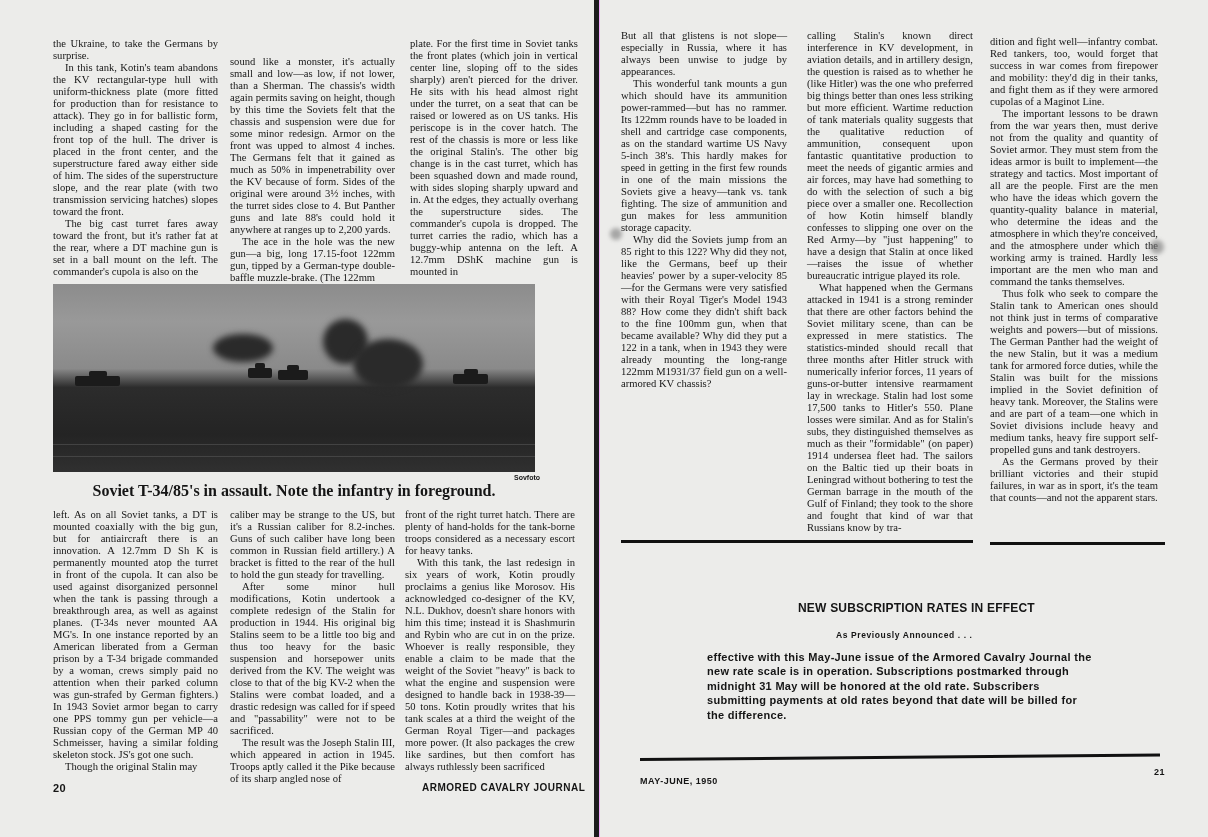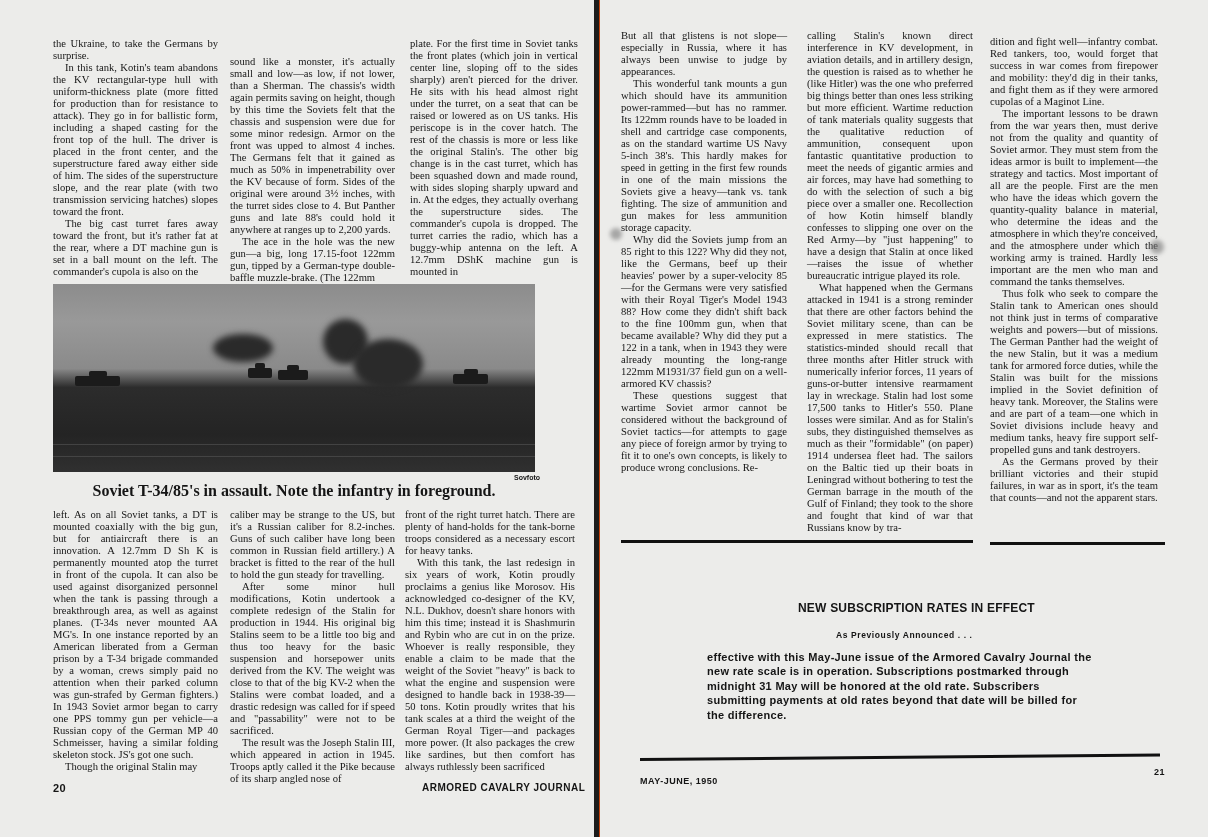--- a/index.html
+++ b/index.html
@@ -3,21 +3,21 @@
 <meta charset="utf-8">
 <style>
   html, body { margin: 0; padding: 0; }
   body {
     width: 1208px; height: 837px; overflow: hidden;
     background: #dcdcdc;
     font-family: "Liberation Serif", "DejaVu Serif", serif;
     color: #151515;
     position: relative;
   }
-  .spread { position: absolute; left: 0; top: 0; width: 1208px; height: 837px; background: #c2410c; }
+  .spread { position: absolute; left: 0; top: 0; width: 1208px; height: 837px; background: #f0abfc; }
   .page { position: absolute; top: 0; height: 837px; background: #ececea; }
   .page.left { left: 0; width: 596px; }
   .page.right { left: 600px; width: 608px; }
   .gutter { position: absolute; left: 594px; top: 0; width: 5px; height: 837px; background: #1c1c1c; }
   .col {
     position: absolute; font-size: 10.6px; line-height: 12.0px;
     text-align: justify; hyphens: auto;
   }
   .col p { margin: 0; text-indent: 0; }
   .col p + p { text-indent: 12px; }
@@ -91,21 +91,20 @@
     <div class="folio" style="left:422px; top:782px; font-size:10px;">ARMORED CAVALRY JOURNAL</div>
   </div>
 
   <div class="gutter"></div>
 
   <div class="page right">
     <div class="col" style="left:21px; top:30px; width:166px;">
       <p>But all that glistens is not slope—especially in Russia, where it has always been unwise to judge by appearances.</p>
       <p>This wonderful tank mounts a gun which should have its ammunition power-rammed—but has no rammer. Its 122mm rounds have to be loaded in shell and cartridge case components, as on the standard wartime US Navy 5-inch 38's. This hardly makes for speed in getting in the first few rounds in one of the main missions the Soviets give a heavy—tank vs. tank fighting. The size of ammunition and gun makes for less ammunition storage capacity.</p>
       <p>Why did the Soviets jump from an 85 right to this 122? Why did they not, like the Germans, beef up their heavies' power by a super-velocity 85—for the Germans were very satisfied with their Royal Tiger's Model 1943 88? How come they didn't shift back to the fine 100mm gun, when that became available? Why did they put a 122 in a tank, when in 1943 they were already mounting the long-range 122mm M1931/37 field gun on a well-armored KV chassis?</p>
-      <p>These questions suggest that wartime Soviet armor cannot be considered without the background of Soviet tactics—for attempts to gage any piece of foreign armor by trying to fit it to one's own concepts, is likely to produce wrong conclusions. Re-</p>
     </div>
     <div class="col" style="left:207px; top:30px; width:166px;">
       <p class="first">calling Stalin's known direct interference in KV development, in aviation details, and in artillery design, the question is raised as to whether he (like Hitler) was the one who preferred big things better than ones less striking but more efficient. Wartime reduction of tank materials quality suggests that the qualitative reduction of ammunition, consequent upon fantastic quantitative production to meet the needs of gigantic armies and air forces, may have had something to do with the selection of such a big piece over a smaller one. Recollection of how Kotin himself blandly confesses to slipping one over on the Red Army—by "just happening" to have a design that Stalin at once liked—raises the issue of whether bureaucratic intrigue played its role.</p>
       <p>What happened when the Germans attacked in 1941 is a strong reminder that there are other factors behind the Soviet military scene, than can be expressed in mere statistics. The statistics-minded should recall that three months after Hitler struck with numerically inferior forces, 11 years of guns-or-butter intensive rearmament lay in wreckage. Stalin had lost some 17,500 tanks to Hitler's 550. Plane losses were similar. And as for Stalin's subs, they distinguished themselves as much as their "formidable" (on paper) 1914 undersea fleet had. The sailors on the Baltic tied up their boats in Leningrad without bothering to test the German barrage in the mouth of the Gulf of Finland; they took to the shore and fought that kind of war that Russians know by tra-</p>
     </div>
     <div class="col" style="left:390px; top:36px; width:168px;">
       <p class="first">dition and fight well—infantry combat. Red tankers, too, would forget that success in war comes from firepower and mobility: they'd dig in their tanks, and fight them as if they were armored cupolas of a Maginot Line.</p>
       <p>The important lessons to be drawn from the war years then, must derive not from the quality and quantity of Soviet armor. They must stem from the ideas armor is built to implement—the strategy and tactics. Most important of all are the people. First are the men who have the ideas which govern the quantity-quality balance in material, who determine the ideas and the atmosphere in which they're conceived, and the atmosphere under which the working army is trained. Hardly less important are the men who man and command the tanks themselves.</p>
       <p>Thus folk who seek to compare the Stalin tank to American ones should not think just in terms of comparative weights and powers—but of missions. The German Panther had the weight of the new Stalin, but it was a medium tank for armored force duties, while the Stalin was built for the missions implied in the Soviet definition of heavy tank. Moreover, the Stalins were and are part of a team—one which in Soviet divisions include heavy and medium tanks, heavy fire support self-propelled guns and tank destroyers.</p>
       <p>As the Germans proved by their brilliant victories and their stupid failures, in war as in sport, it's the team that counts—and not the apparent stars.</p>

